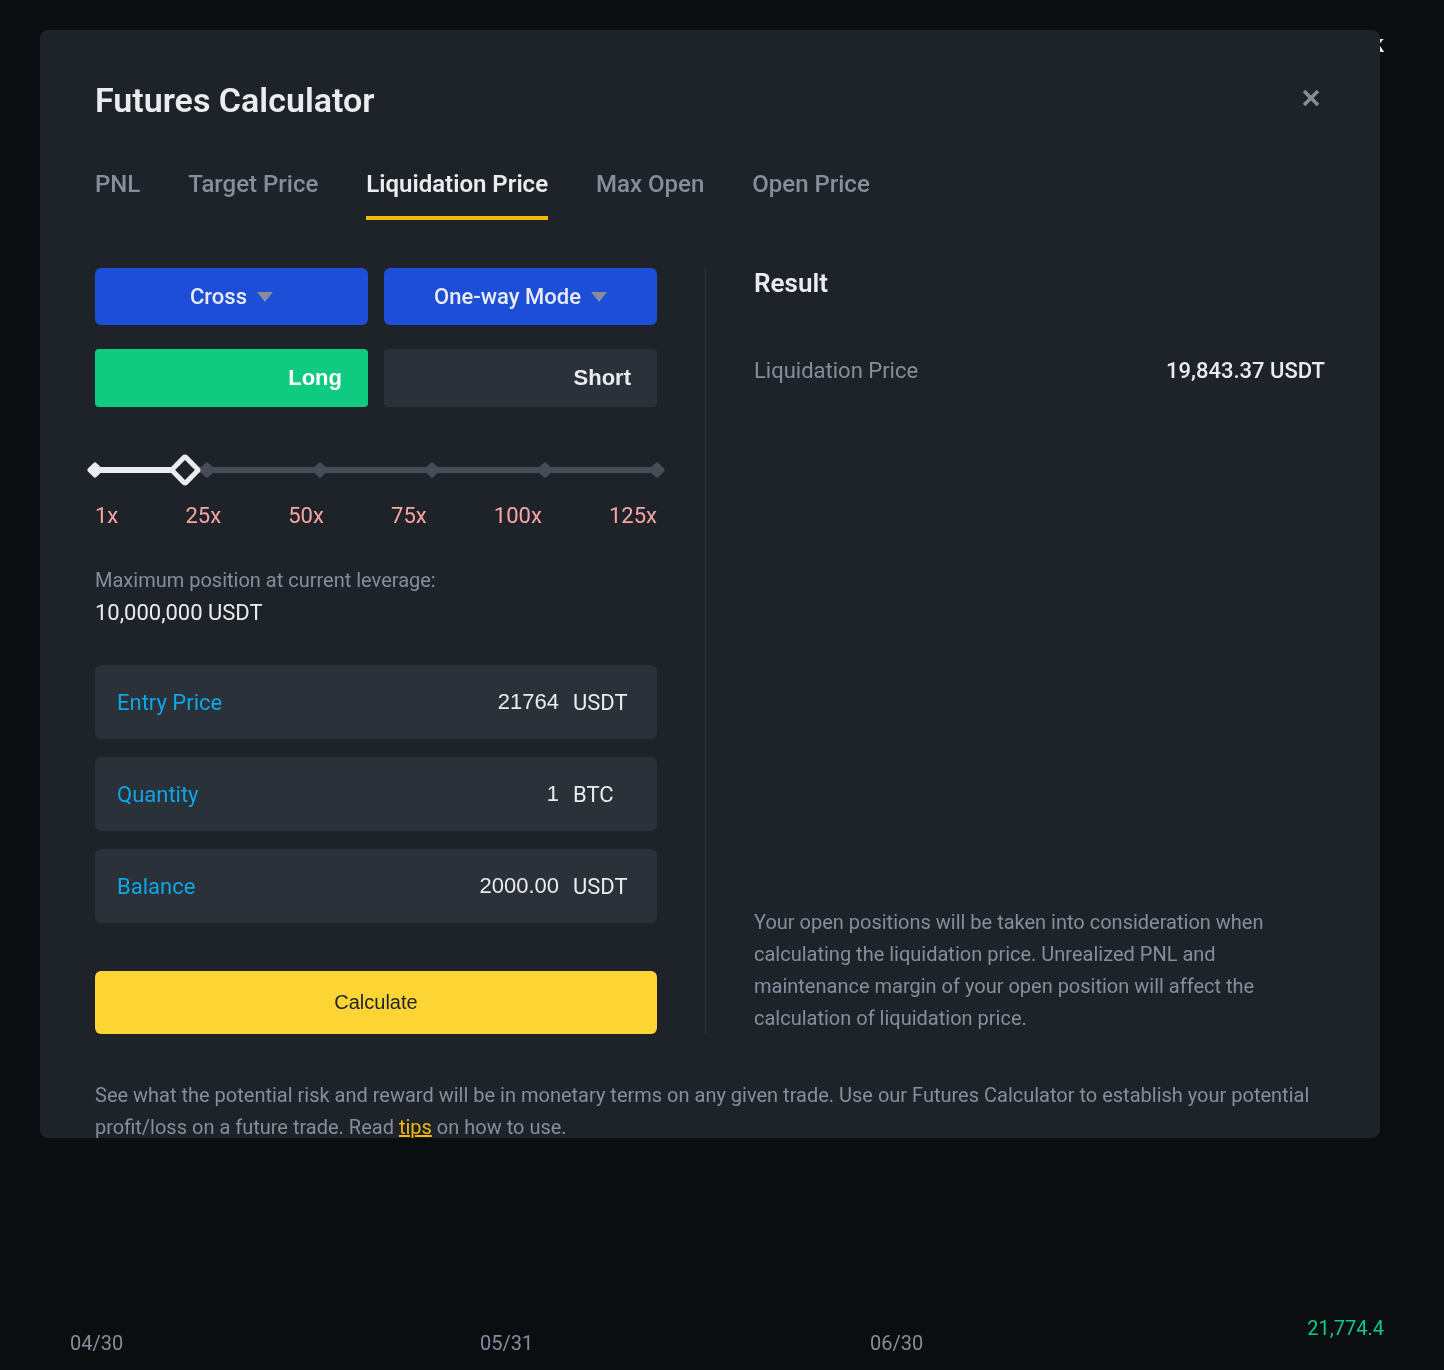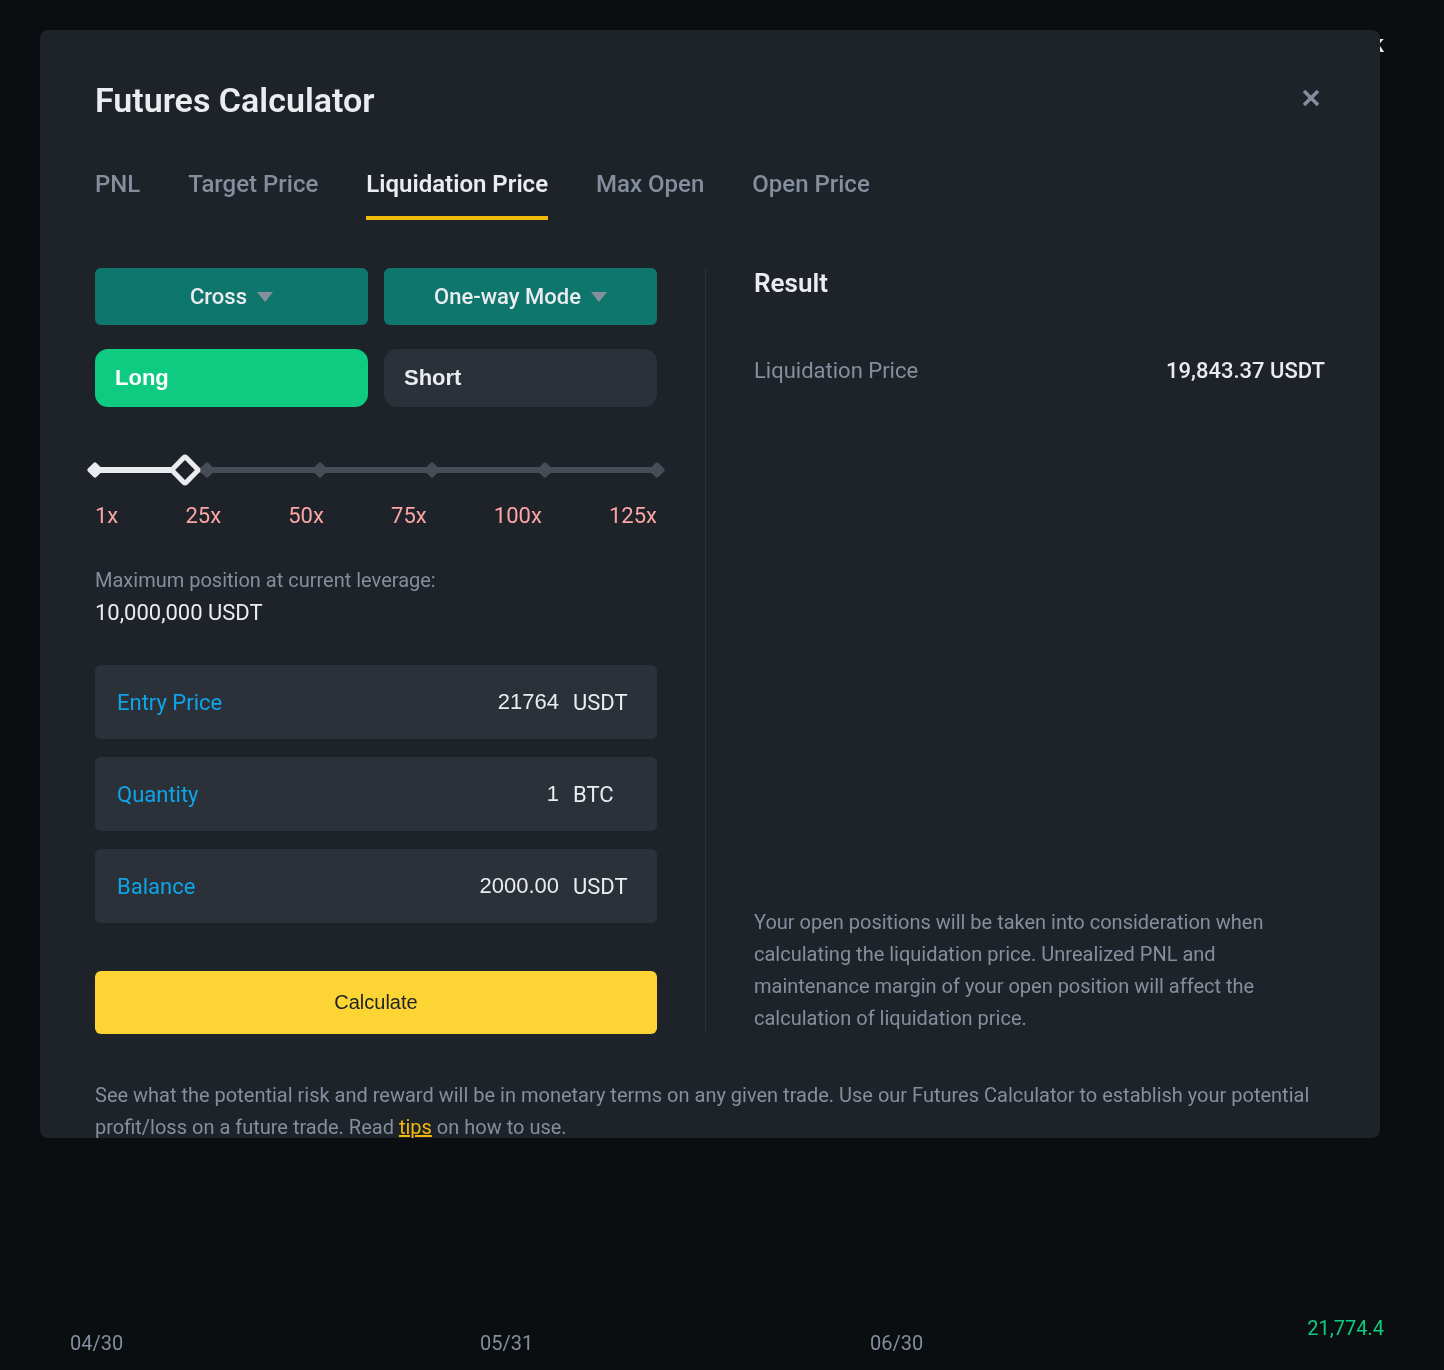--- a/index.html
+++ b/index.html
@@ -91,21 +91,21 @@
       display: flex;
       flex-direction: column;
     }
     .row {
       display: flex;
       gap: 16px;
       margin-bottom: 24px;
     }
     .dropdown {
       flex: 1;
-      background: #0f766e;
+      background: #1d4ed8;
       border-radius: 6px;
       padding: 16px 20px;
       display: flex;
       align-items: center;
       justify-content: center;
       gap: 10px;
       cursor: pointer;
     }
     .dropdown-label {
       color: #eaecef;
@@ -114,23 +114,23 @@
     }
     .chevron-down {
       width: 0;
       height: 0;
       border-left: 8px solid transparent;
       border-right: 8px solid transparent;
       border-top: 10px solid #848e9c;
     }
     .side-btn {
       flex: 1;
-      padding: 16px 20px;
-      border-radius: 13px;
-      text-align: left;
+      padding: 16px 26px;
+      border-radius: 4px;
+      text-align: right;
       font-size: 22px;
       font-weight: 600;
       cursor: pointer;
       border: none;
     }
     .side-btn.long {
       background: #0ecb81;
       color: #fff;
     }
     .side-btn.short {

